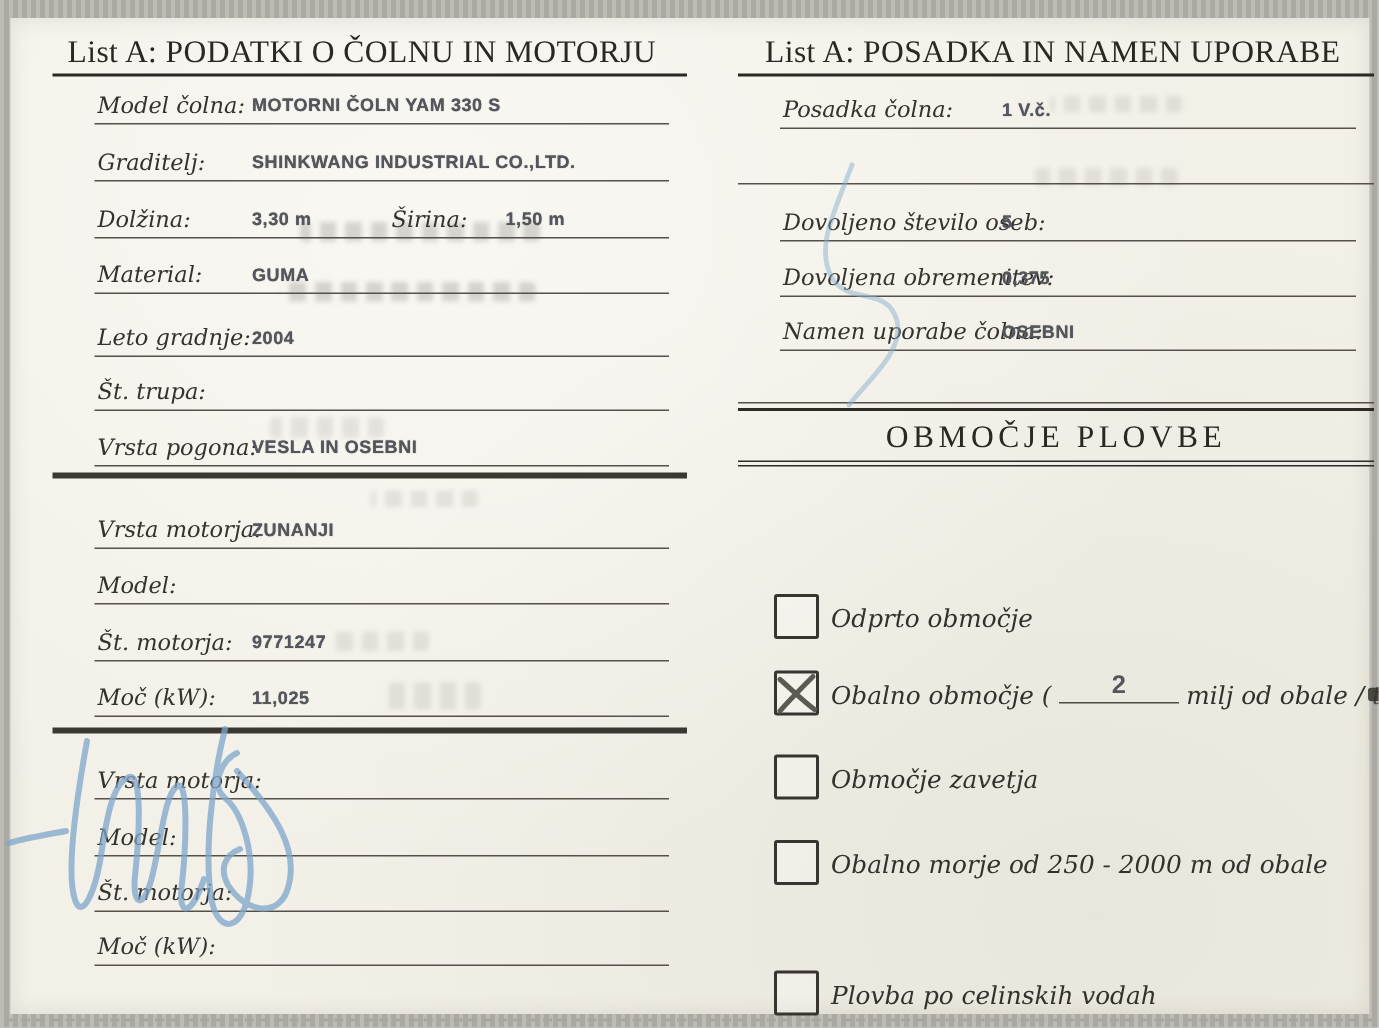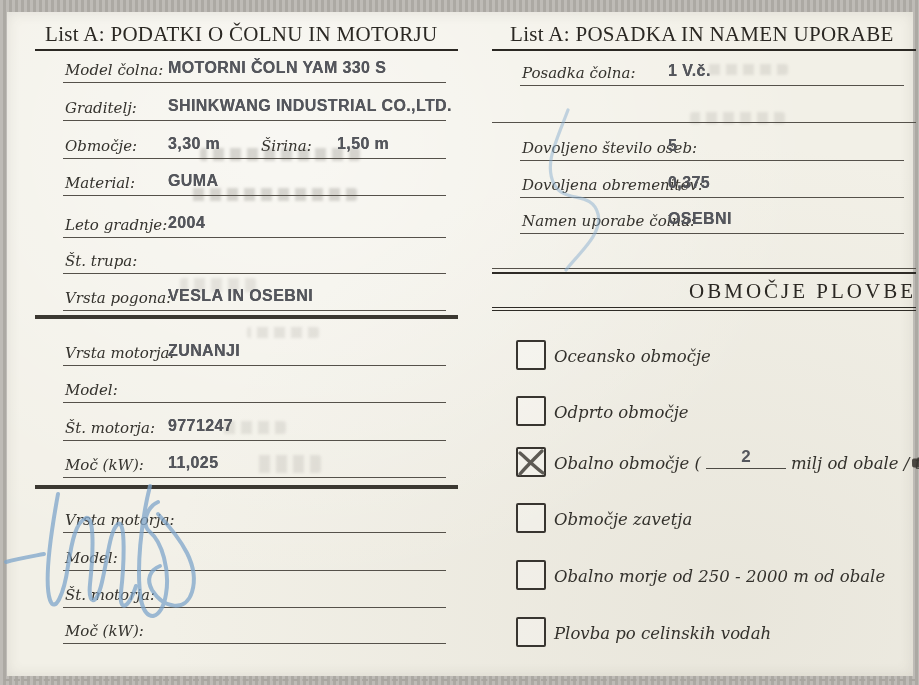--- a/index.html
+++ b/index.html
@@ -21,27 +21,27 @@
           border-bottom:2.5px solid #2b2823;color:#2b2823;
           font-size:21px;letter-spacing:.3px;white-space:nowrap;}
   .panel-left .ptitle{padding-left:10px;}
   .panel-right .ptitle{padding-left:18px;}
 
   .row{position:absolute;left:0;right:12px;height:30px;border-bottom:1.3px solid #55514a;margin-left:28px;}
   .flabel{position:absolute;left:2px;bottom:3px;font-family:"DejaVu Serif",serif;
           font-style:italic;font-size:15px;color:#34322d;white-space:nowrap;}
   .flabel.l2{left:198px;text-align:center;}
   .fvalue{position:absolute;left:105px;bottom:5px;font-family:"Liberation Sans",sans-serif;
-          font-weight:bold;font-size:16px;color:#54565c;letter-spacing:.4px;white-space:nowrap;
+          font-weight:bold;font-size:12px;color:#54565c;letter-spacing:.4px;white-space:nowrap;
           text-shadow:0 0 .6px #54565c;}
   .fvalue.v2{left:274px;}
   .panel-right .fvalue{left:148px;}
   .heavy{position:absolute;left:0;right:0;height:3.5px;background:#3b3831;}
 
-  .section-header{position:absolute;left:0;right:0;top:272px;text-align:right;
+  .section-header{position:absolute;left:0;right:0;top:272px;text-align:center;
           border-top:2.5px solid #2e2b26;border-bottom:4px double #2e2b26;
           padding:5px 0 3px;color:#2b2823;font-size:21px;letter-spacing:3px;}
   .rule-only{position:absolute;left:0;right:0;height:0;border-bottom:1.3px solid #55514a;}
 
   .zone{position:absolute;left:24px;right:0;height:30px;}
   .zbox{position:absolute;left:0;top:0;width:26px;height:26px;border:2.6px solid #383530;
         border-radius:2px;background:rgba(255,255,255,.25);}
   .zbox svg{position:absolute;left:-3px;top:-3px;width:32px;height:32px;visibility:hidden;}
   .zbox.checked svg{visibility:visible;}
   .zlabel{position:absolute;left:38px;top:7px;font-family:"DejaVu Serif",serif;
@@ -80,21 +80,21 @@
 
     <div class="row" style="top:52px">
       <span class="flabel">Model čolna:</span>
       <span class="fvalue">MOTORNI ČOLN YAM 330 S</span>
     </div>
     <div class="row" style="top:90px">
       <span class="flabel">Graditelj:</span>
       <span class="fvalue">SHINKWANG INDUSTRIAL CO.,LTD.</span>
     </div>
     <div class="row" style="top:128px">
-      <span class="flabel">Območje:</span>
+      <span class="flabel">Dolžina:</span>
       <span class="fvalue">3,30 m</span>
       <span class="flabel l2">Širina:</span>
       <span class="fvalue v2">1,50 m</span>
     </div>
     <div class="row" style="top:165px">
       <span class="flabel">Material:</span>
       <span class="fvalue">GUMA</span>
     </div>
     <div class="row" style="top:207px">
       <span class="flabel">Leto gradnje:</span>
@@ -161,45 +161,41 @@
       <span class="fvalue">0,375</span>
     </div>
     <div class="row" style="top:203px">
       <span class="flabel">Namen uporabe čolna:</span>
       <span class="fvalue">OSEBNI</span>
     </div>
     <div class="rule-only" style="top:268px"></div>
 
     <div class="section-header">OBMOČJE PLOVBE</div>
 
-    <div class="zone" style="top:340px">
-      <span class="zbox"></span>
-      <span class="zlabel">Oceansko območje</span>
-    </div>
     <div class="zone" style="top:396px">
       <span class="zbox"></span>
       <span class="zlabel">Odprto območje</span>
     </div>
     <div class="zone" style="top:447px">
       <span class="zbox checked">
           <svg viewBox="0 0 32 32">
             <path d="M5 7 C12 13,20 21,28 27 M27 5 C19 13,11 21,5 28" stroke="#5d5a54" stroke-width="3.4" stroke-linecap="round" fill="none"></path>
           </svg>
         </span>
       <span class="zlabel"><span>Obalno območje (</span><span class="blank"><span class="blank-num">2</span></span><span>milj od obale / </span><span class="struck">temeljne črte</span></span>
     </div>
     <div class="zone" style="top:503px">
       <span class="zbox"></span>
       <span class="zlabel">Območje zavetja</span>
     </div>
     <div class="zone" style="top:560px">
       <span class="zbox"></span>
       <span class="zlabel">Obalno morje od 250 - 2000 m od obale</span>
     </div>
-    <div class="zone" style="top:617px">
+    <div class="zone" style="top:647px">
       <span class="zbox"></span>
       <span class="zlabel">Plovba po celinskih vodah</span>
     </div>
   </div>
 
   <svg class="pen" style="left:0;top:478px" width="240" height="165" viewBox="0 0 240 165">
     <g fill="none" stroke="#7fa6cb" stroke-width="4" stroke-linecap="round" opacity="0.75">
       <path d="M6 84 C16 81,28 79,44 76"></path>
       <path d="M58 16 C50 60,44 104,50 122 C55 136,64 116,68 88 C72 62,76 44,86 40 C95 37,93 78,90 106 C88 126,96 130,102 104 C108 78,110 52,118 46 C126 41,124 88,121 114 C119 134,128 132,136 108"></path>
       <path d="M150 8 C141 44,136 92,141 122 C146 146,162 142,166 116 C170 92,162 64,150 54 C140 46,148 28,158 24"></path>

